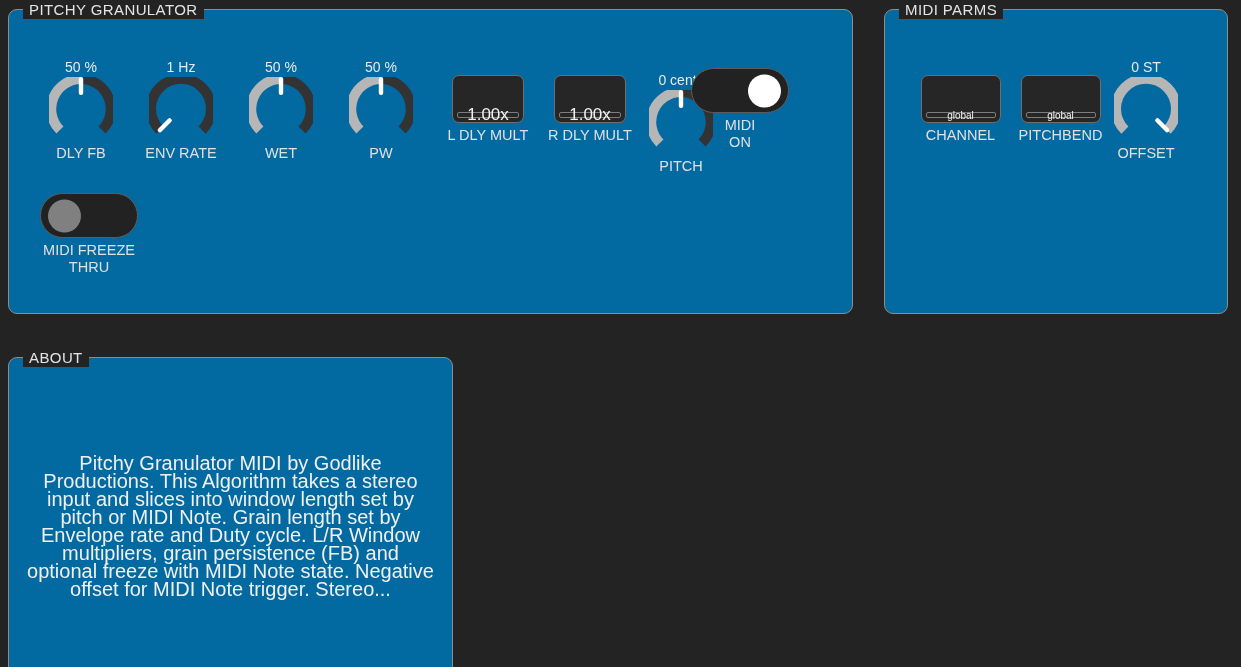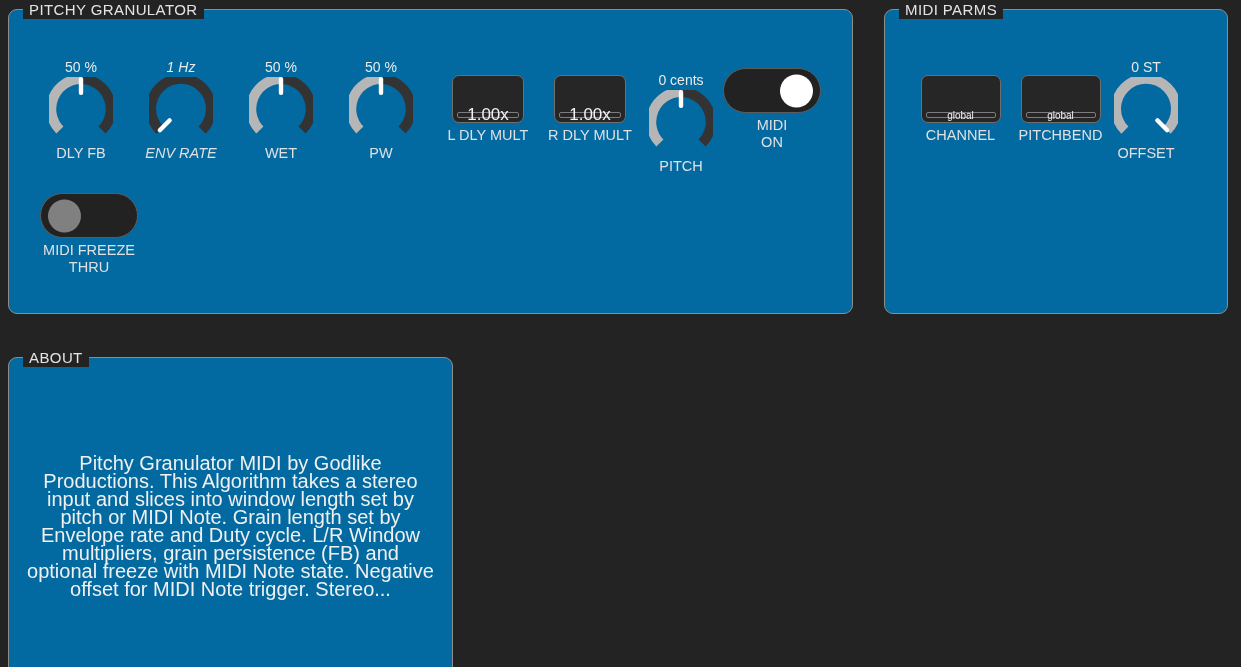--- a/index.html
+++ b/index.html
@@ -146,21 +146,21 @@
     <div class="knob">
       <svg viewBox="0 0 64 64" aria-hidden="true">
         <path d="M 10.9 53.1 A 30 30 0 0 1 32 2" fill="none" stroke="#b6b6b6" stroke-width="10" stroke-linecap="butt"></path>
         <path d="M 32 2 A 30 30 0 0 1 53.1 53.1" fill="none" stroke="#333333" stroke-width="10" stroke-linecap="butt"></path>
         <rect x="29.8" y="0" width="4.4" height="18" rx="2" fill="#ffffff"></rect>
       </svg>
     </div>
     <div class="caption">DLY FB</div>
   </div>
 
-  <div class="ctl" style="left:117px; top:49px;font-style:italic;">
+  <div class="ctl" style="left:117px; top:49px;">
     <div class="value">1 Hz</div>
     <div class="knob">
       <svg viewBox="0 0 64 64" aria-hidden="true">
         <path d="M 10.9 53.1 A 30 30 0 1 1 53.1 53.1" fill="none" stroke="#333333" stroke-width="10" stroke-linecap="butt"></path>
         <rect x="29.8" y="0" width="4.4" height="18" rx="2" fill="#ffffff" transform="rotate(-135 32 32)"></rect>
       </svg>
     </div>
     <div class="caption">ENV RATE</div>
   </div>
 
@@ -207,21 +207,21 @@
     <div class="knob">
       <svg viewBox="0 0 64 64" aria-hidden="true">
         <path d="M 10.9 53.1 A 30 30 0 0 1 32 2" fill="none" stroke="#b6b6b6" stroke-width="10" stroke-linecap="butt"></path>
         <path d="M 32 2 A 30 30 0 0 1 53.1 53.1" fill="none" stroke="#333333" stroke-width="10" stroke-linecap="butt"></path>
         <rect x="29.8" y="0" width="4.4" height="18" rx="2" fill="#ffffff"></rect>
       </svg>
     </div>
     <div class="caption">PITCH</div>
   </div>
 
-  <div class="ctl" style="left:708px; top:58px; width:110px;justify-content:flex-end;">
+  <div class="ctl" style="left:676px; top:58px; width:110px;justify-content:flex-end;">
     <div class="toggle on">
       <div class="thumb"></div>
     </div>
     <div class="caption">MIDI
 ON</div>
   </div>
 
   <div class="ctl" style="left:17px; top:183px; width:126px;">
     <div class="toggle off">
       <div class="thumb"></div>

